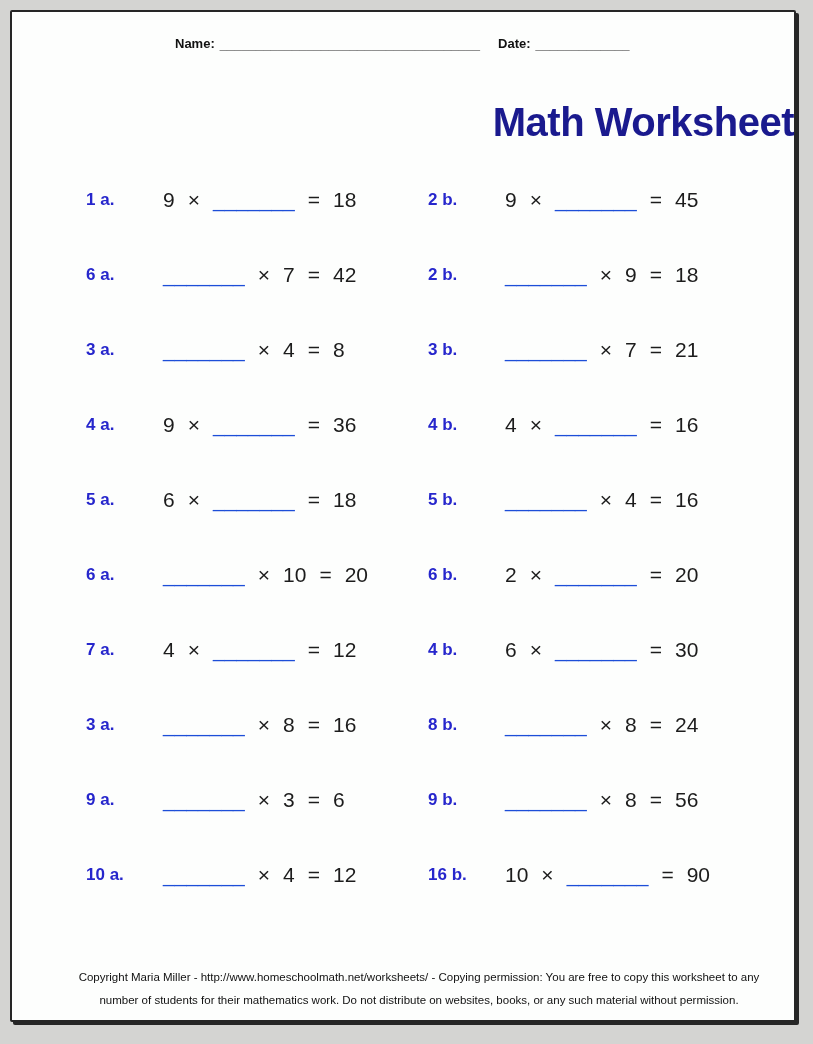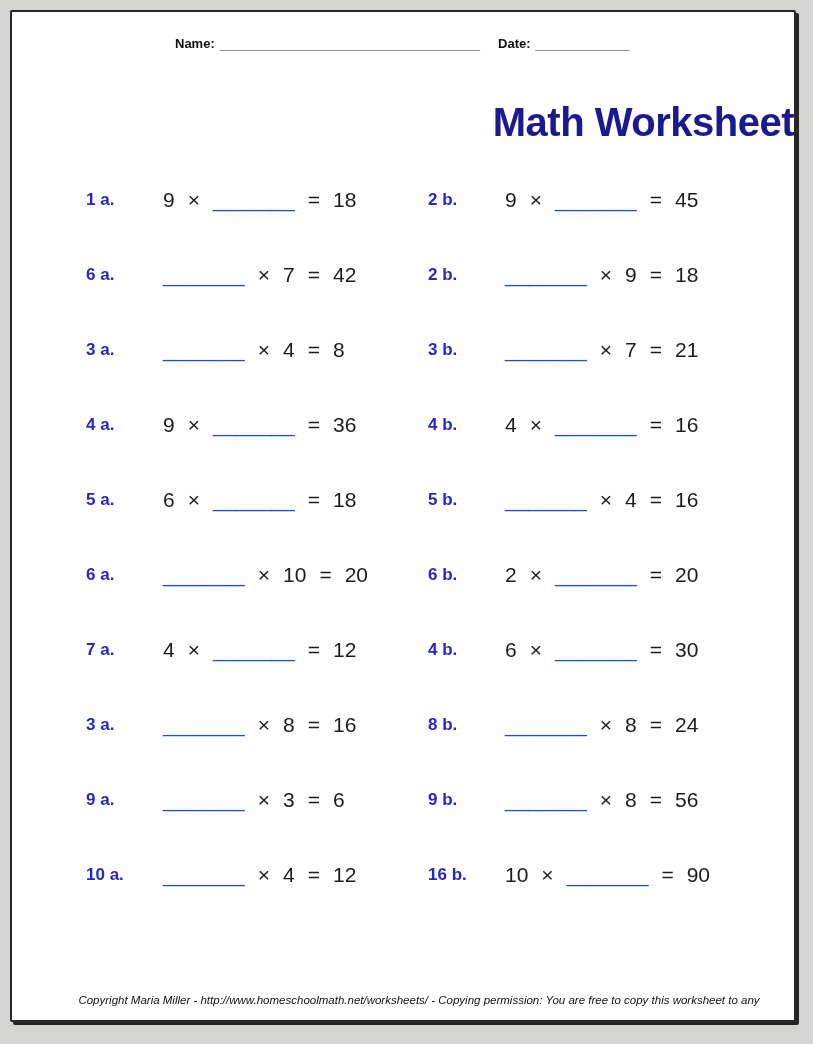--- a/index.html
+++ b/index.html
@@ -79,21 +79,20 @@
     font-size:21px;
     color:var(--text);
   }
   .tok{white-space:pre;}
   .tok.blank{color:#1d4ed8;}
   
   .footer{
     position:absolute;
     bottom:8px;left:0;right:0;
     text-align:center;
-    font-style:italic;
     font-size:11.5px;
     line-height:23px;
     color:#111;
     padding-left:32px;
   }
 </style>
 </head>
 <body>
 
 <div class="page">
@@ -305,15 +304,16 @@
           <span class="tok">×</span>
           <span class="tok blank">_______</span>
           <span class="tok">=</span>
           <span class="tok">90</span>
         </span>
       </div>
     </div>
 
   <div class="footer">
     <div>Copyright Maria Miller - http://www.homeschoolmath.net/worksheets/ - Copying permission: You are free to copy this worksheet to any</div>
+    <div>number of students for their mathematics work. Do not distribute on websites, books, or any such material without permission.</div>
   </div>
 
 </div>
 
 </body></html>

